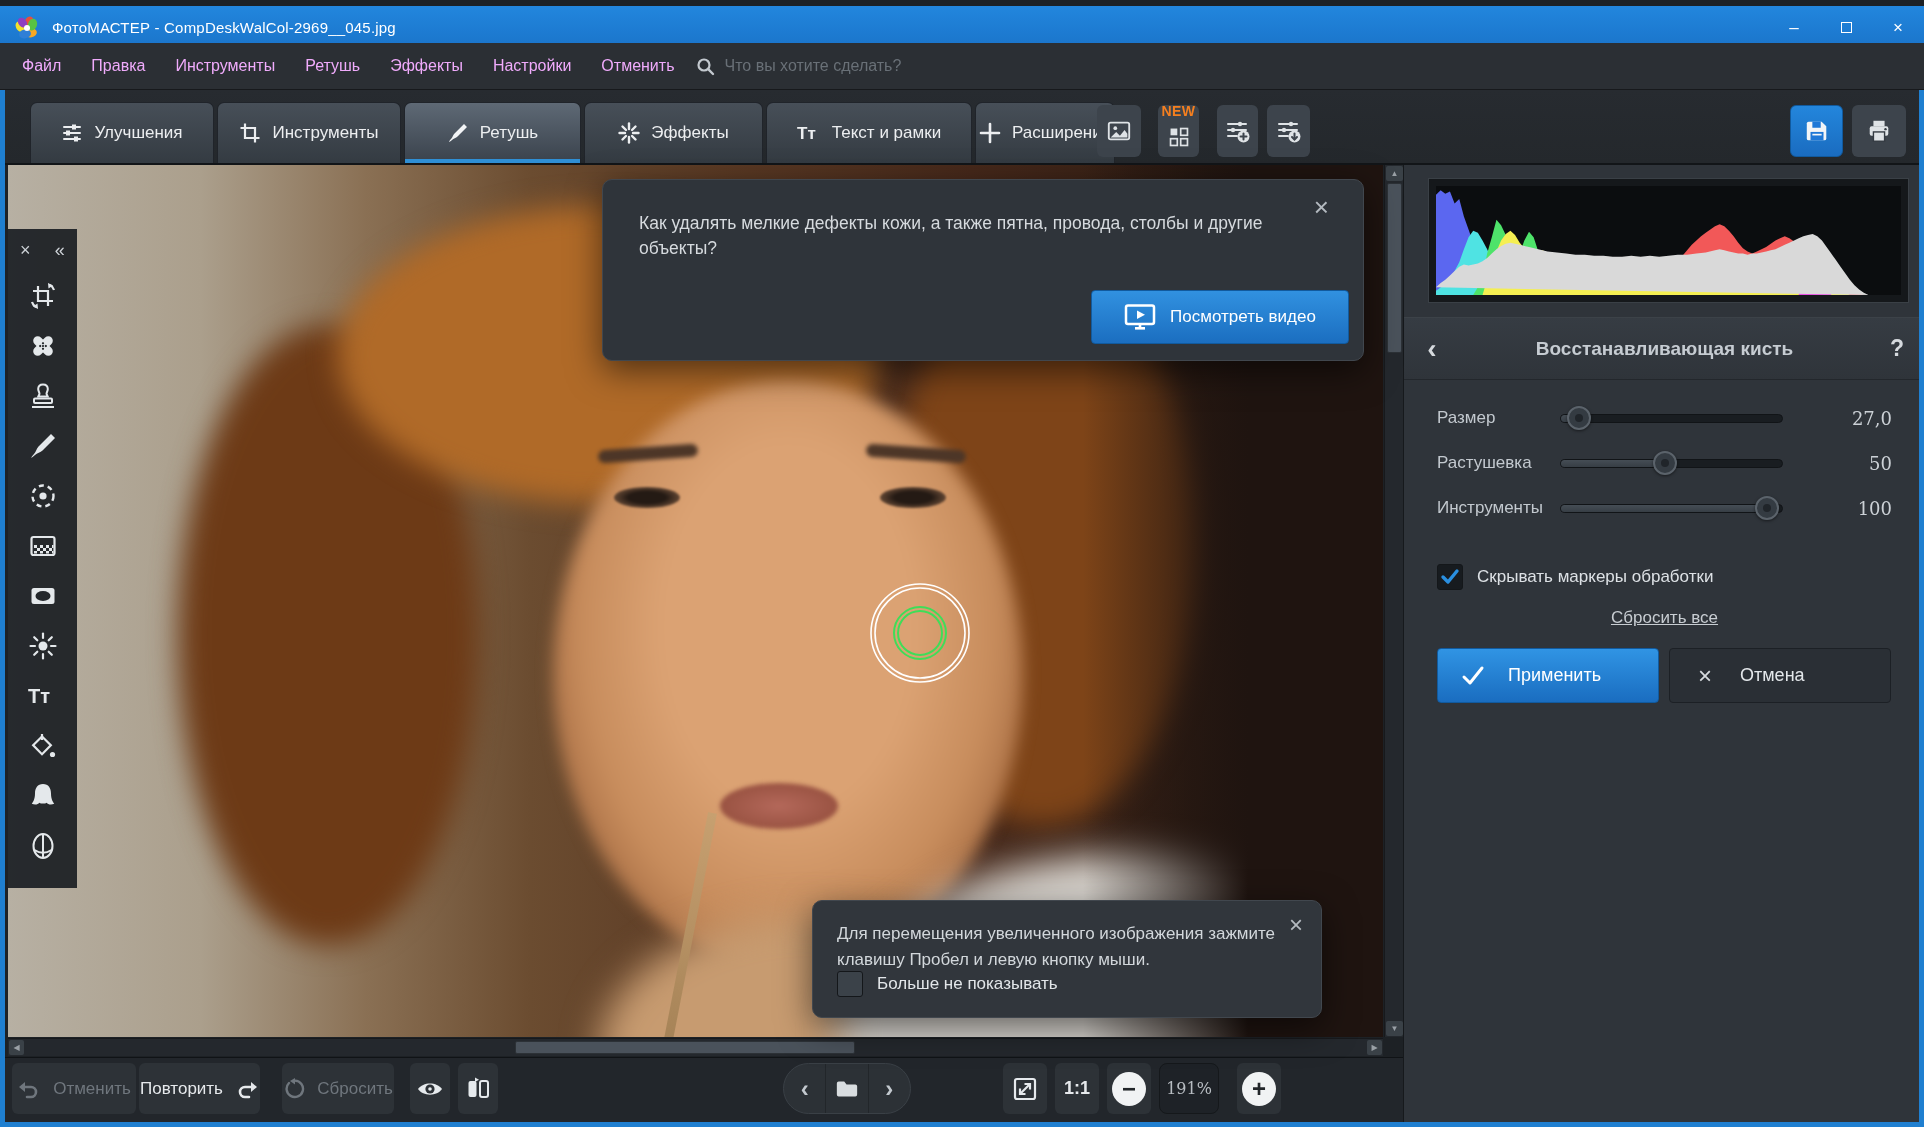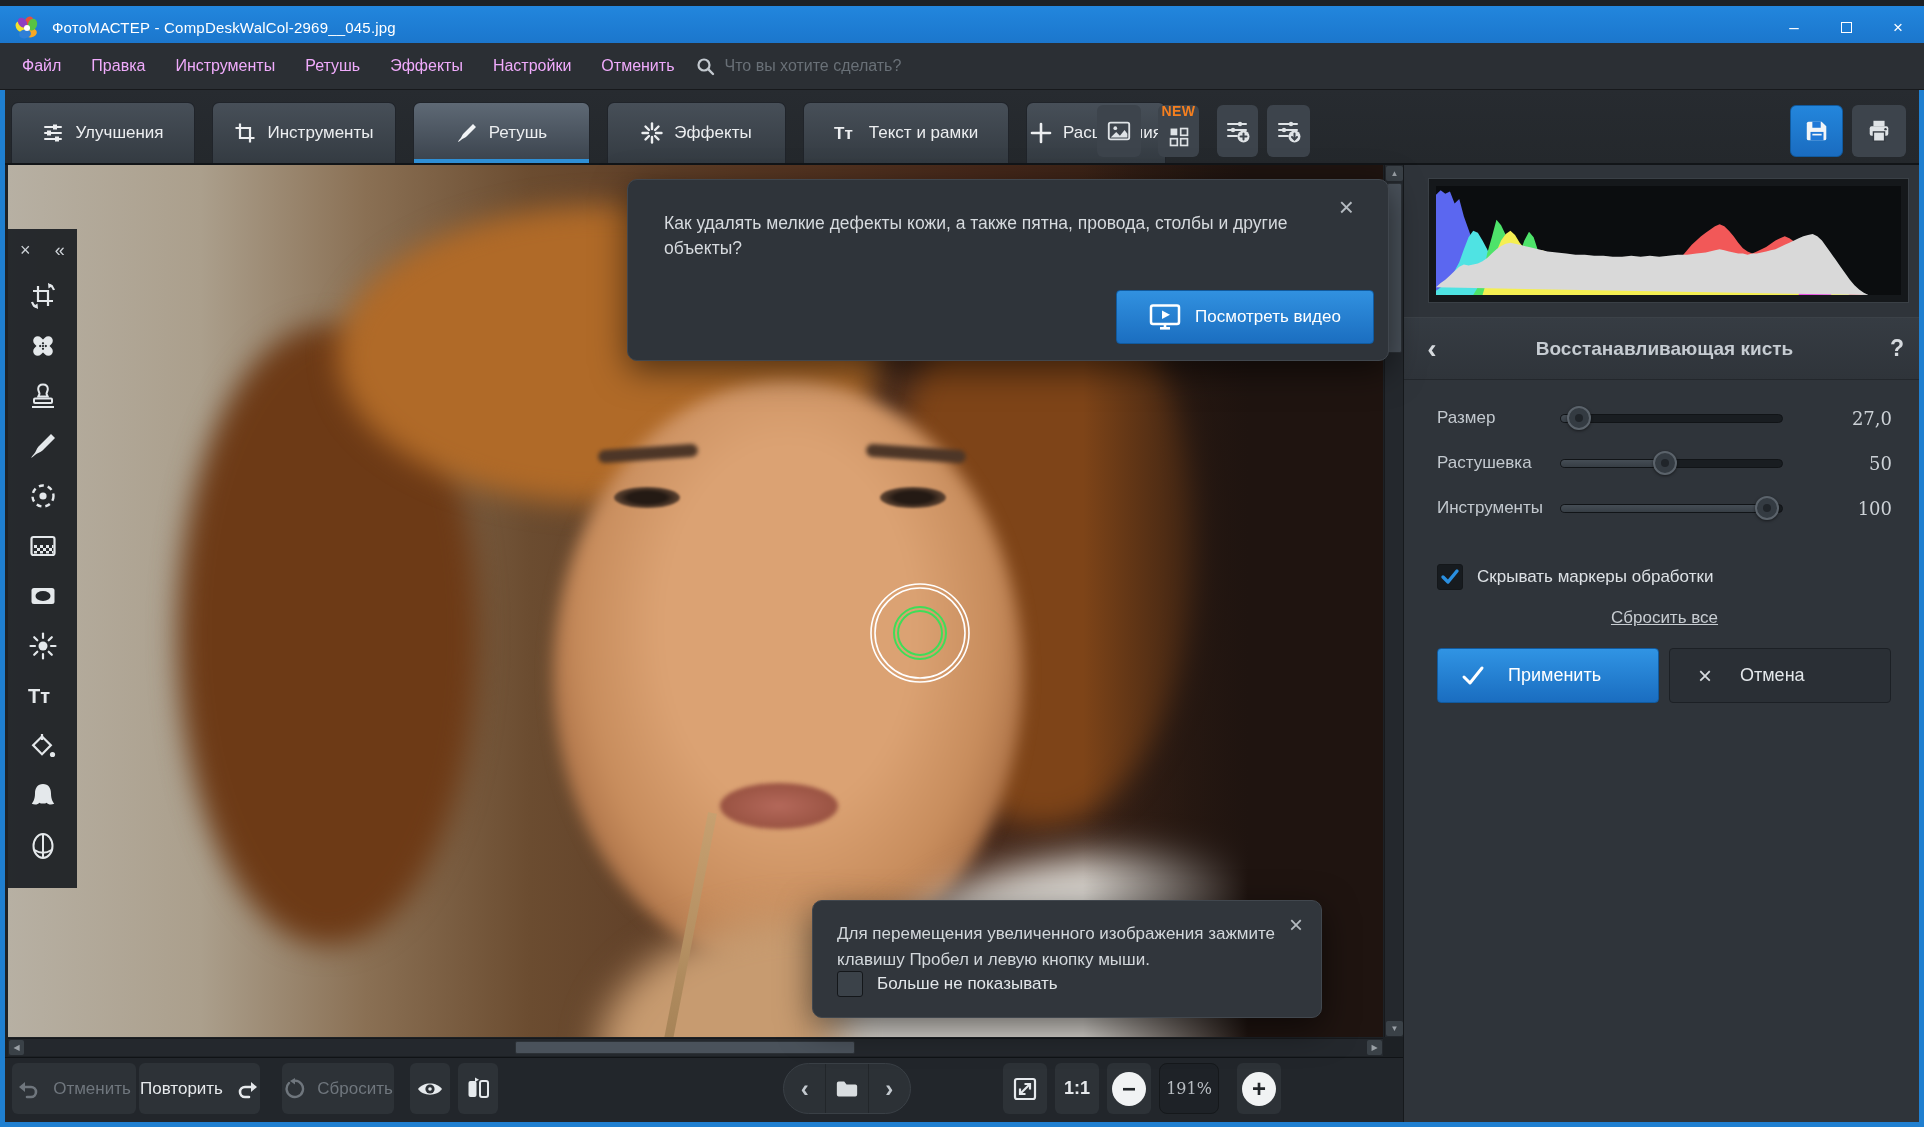--- a/index.html
+++ b/index.html
@@ -19,21 +19,21 @@
 
   
   .menubar{position:absolute;left:0;top:43px;width:100%;height:47px;background:#2b2f34;display:flex;align-items:center;border-bottom:1px solid #17191c}
   .menubar .mitem{color:#f0abfc;font-size:16px;margin-left:30px}
   .menubar .mitem:first-child{margin-left:22px}
   .searchwrap{display:flex;align-items:center;margin-left:22px;gap:9px}
   .search-ph{color:#697077;font-size:16px}
 
   
   .tabbar{position:absolute;left:0;top:90px;width:100%;height:75px;background:linear-gradient(#272b30,#24282c);border-bottom:2px solid #121518}
-  .tabs{position:absolute;left:11px;bottom:0;display:flex;align-items:flex-end;gap:17px}
+  .tabs{position:absolute;left:30px;bottom:0;display:flex;align-items:flex-end;gap:3px}
   .tab{height:61px;border-radius:7px 7px 0 0;background:linear-gradient(#474f58,#343b42);display:flex;align-items:center;justify-content:center;gap:11px;color:#eceef0;font-size:17px;position:relative;border:1px solid #20242a;border-bottom:none}
   .tab.active{background:linear-gradient(#5e6975,#3a424c)}
   .tab.active::after{content:"";position:absolute;left:0;right:0;bottom:0;height:4px;background:#2f8fd5}
   .t1{width:184px}.t2{width:184px}.t3{width:177px}.t4{width:179px}.t5{width:206px}.t6{width:140px}
   .iconbtn{position:absolute;height:52px;top:15px;border-radius:6px;background:#3d444c;display:flex;align-items:center;justify-content:center}
   .new-badge{position:absolute;top:-1px;left:50%;transform:translateX(-50%);color:#f57f1f;font-size:14px;font-weight:bold;letter-spacing:.5px;line-height:1}
 
   
   #canvas{position:absolute;left:8px;top:165px;width:1375px;height:872px;overflow:hidden;background:#2a1d15}
   .ph{position:absolute;border-radius:50%}
@@ -46,21 +46,21 @@
   .scrthumb{position:absolute;background:#4a525b;border:1px solid #2c3136;border-radius:2px}
 
   
   .palette{position:absolute;left:8px;top:229px;width:69px;height:659px;background:rgba(29,33,37,.94);z-index:5}
   .pal-head{display:flex;align-items:center;justify-content:space-around;height:42px;color:#cdd2d7;font-size:18px}
   .pal-tools{display:flex;flex-direction:column;align-items:center}
   .ptool{width:69px;height:50px;display:flex;align-items:center;justify-content:center}
 
   
   .popup{position:absolute;background:#2f343a;border:1px solid #41474e;border-radius:10px;box-shadow:0 10px 34px rgba(0,0,0,.55);z-index:10}
-  #tip-dialog{left:627px;top:179px;width:762px;height:182px}
+  #tip-dialog{left:602px;top:179px;width:762px;height:182px}
   #tip-dialog .txt{position:absolute;left:36px;top:31px;width:640px;color:#d6dade;font-size:17.5px;line-height:1.45}
   .close-x{position:absolute;color:#b4bac0;font-size:26px;line-height:1;cursor:default}
   #tip-dialog .close-x{right:34px;top:14px}
   .bluebtn{background:linear-gradient(#3191e0,#1b6ec0);border:1px solid #115a9e;border-radius:4px;color:#fff;display:flex;align-items:center;justify-content:center;gap:14px;font-size:17px}
   #video-btn{position:absolute;left:488px;top:110px;width:258px;height:54px}
 
   #move-tip{left:812px;top:900px;width:510px;height:118px;background:#31363c}
   #move-tip .txt{position:absolute;left:24px;top:20px;color:#d2d7db;font-size:17px;line-height:1.5}
   #move-tip .close-x{right:18px;top:12px;font-size:24px}
   .cbx{width:26px;height:26px;border-radius:3px;background:#3b4249;border:1px solid #14171a}

